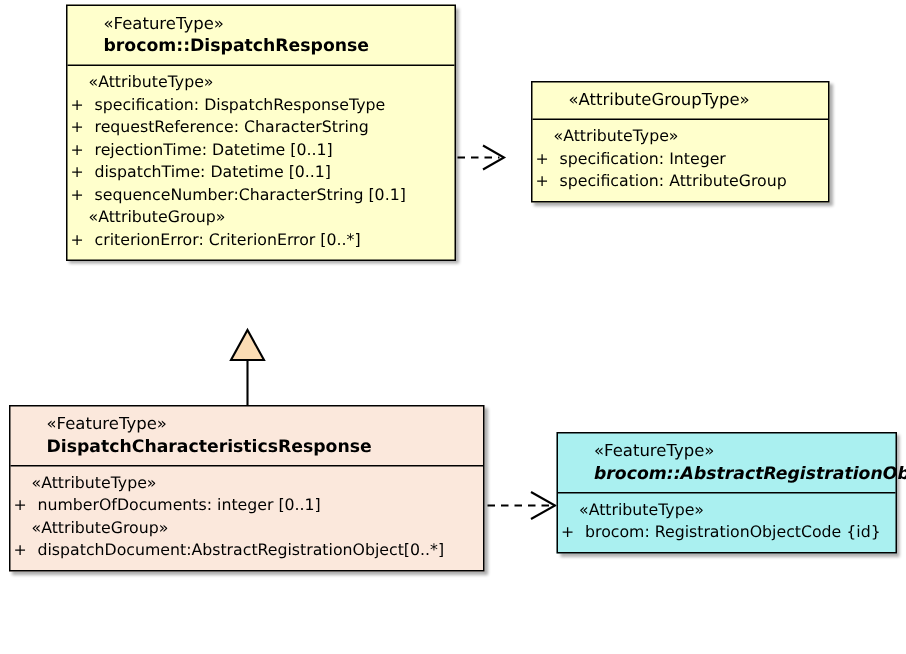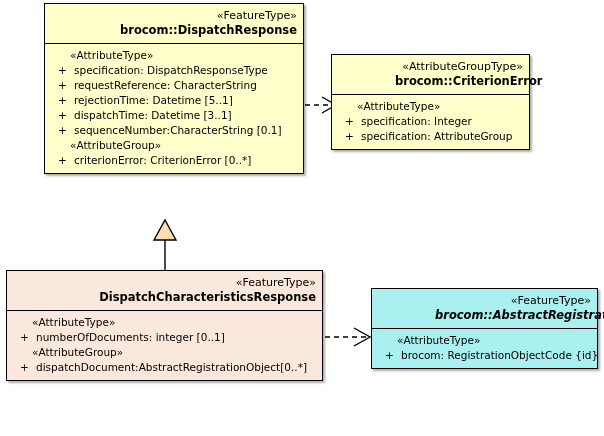--- a/index.html
+++ b/index.html
@@ -34,41 +34,40 @@
     border: 1.4px solid #000000;
     box-shadow: 2px 2px 2px rgba(0,0,0,0.32);
     background: #ffffcc;
   }
   .cls-yellow { background: #ffffcc; }
   .cls-peach  { background: #fbe8dc; }
   .cls-cyan   { background: #aaf0f0; }
 
   .header {
     padding: 5px 6px 5px 24px;
-    text-align: right;
+    text-align: left;
     border-bottom: 1.4px solid #000000;
   }
   .stereo {
     font-size: 11px;
     color: #000000;
     line-height: 14px;
     white-space: nowrap;
   }
   .title {
     font-size: 11.5px;
     font-weight: bold;
     color: #000000;
     line-height: 15px;
     white-space: nowrap;
-    margin-left: 39px;
   }
   .title.italic { font-style: italic; }
 
   .compartment {
-    padding: 4px 4px 5px 11px;
+    padding: 4px 4px 5px 0;
   }
   .group-label {
     font-size: 10.5px;
     line-height: 15px;
     padding-left: 14px;
     white-space: nowrap;
     color: #000;
   }
   .attr {
     font-size: 10.5px;
@@ -80,21 +79,21 @@
   .attr .vis {
     width: 16px;
     flex: 0 0 16px;
     text-align: left;
     padding-left: 2px;
   }
   .attr .sig { flex: 1 1 auto; }
 
   
   #cls-dispatch-response { left: 44px; top: 3px; width: 260px; }
-  #cls-criterion-error   { left: 331px; top: 54px; width: 199px; }
+  #cls-criterion-error   { left: 354px; top: 54px; width: 199px; }
   #cls-dispatch-characteristics { left: 6px; top: 270px; width: 317px; }
   #cls-abstract-registration-object { left: 371px; top: 288px; width: 227px; }
 </style>
 </head>
 <body>
 
 <div id="canvas">
 
   <svg class="connectors" viewBox="0 0 604 436">
 
@@ -124,43 +123,42 @@
       <div class="attr">
         <span class="vis">+</span>
         <span class="sig">specification: DispatchResponseType</span>
       </div>
       <div class="attr">
         <span class="vis">+</span>
         <span class="sig">requestReference: CharacterString</span>
       </div>
       <div class="attr">
         <span class="vis">+</span>
-        <span class="sig">rejectionTime: Datetime [5..1]</span>
-      </div>
-      <div class="attr">
-        <span class="vis">+</span>
-        <span class="sig">dispatchTime: Datetime [3..1]</span>
+        <span class="sig">rejectionTime: Datetime [0..1]</span>
+      </div>
+      <div class="attr">
+        <span class="vis">+</span>
+        <span class="sig">dispatchTime: Datetime [0..1]</span>
       </div>
       <div class="attr">
         <span class="vis">+</span>
         <span class="sig">sequenceNumber:CharacterString [0.1]</span>
       </div>
 
       <div class="group-label">«AttributeGroup»</div>
       <div class="attr">
         <span class="vis">+</span>
         <span class="sig">criterionError: CriterionError [0..*]</span>
       </div>
     </div>
   </div>
 
   <div class="uml-class cls-yellow" id="cls-criterion-error">
     <div class="header">
       <div class="stereo">«AttributeGroupType»</div>
-      <div class="title">brocom::CriterionError</div>
     </div>
     <div class="compartment">
       <div class="group-label">«AttributeType»</div>
       <div class="attr">
         <span class="vis">+</span>
         <span class="sig">specification: Integer</span>
       </div>
       <div class="attr">
         <span class="vis">+</span>
         <span class="sig">specification: AttributeGroup</span>

